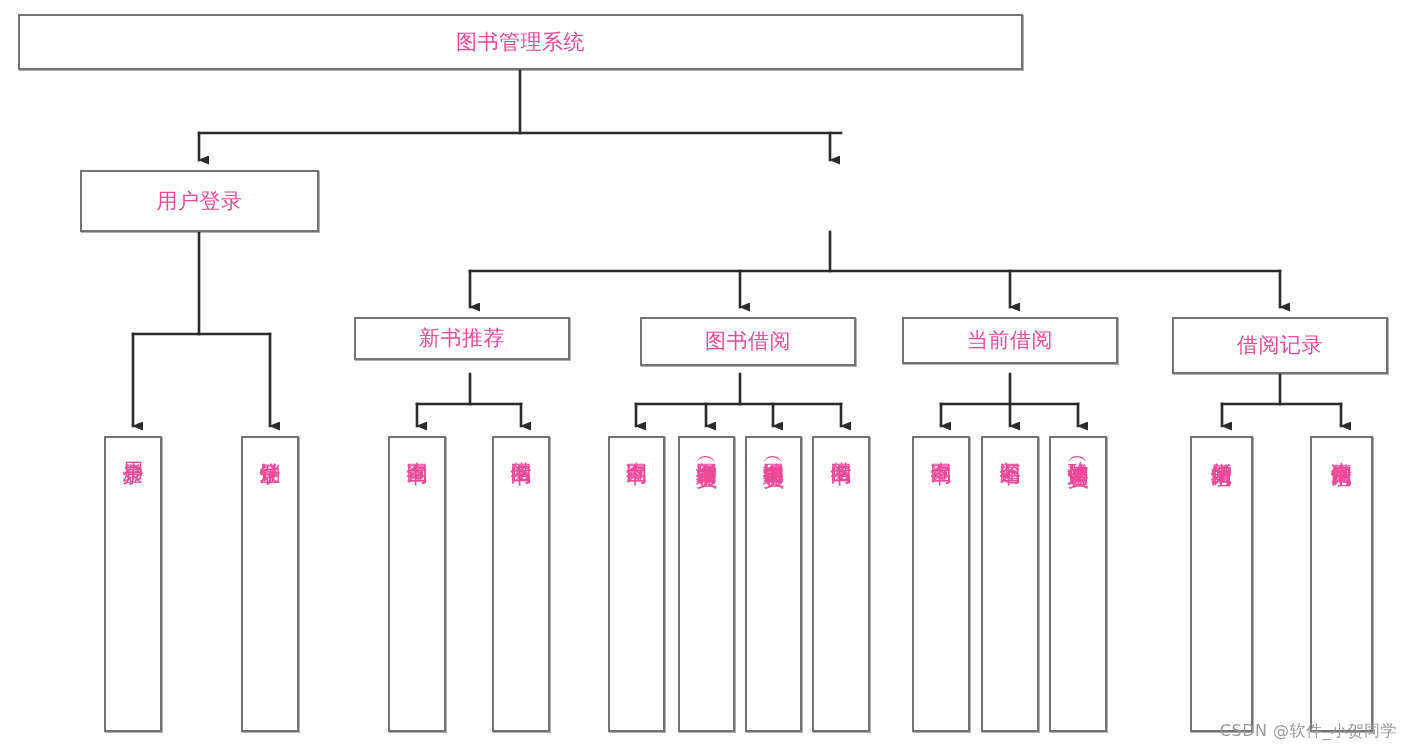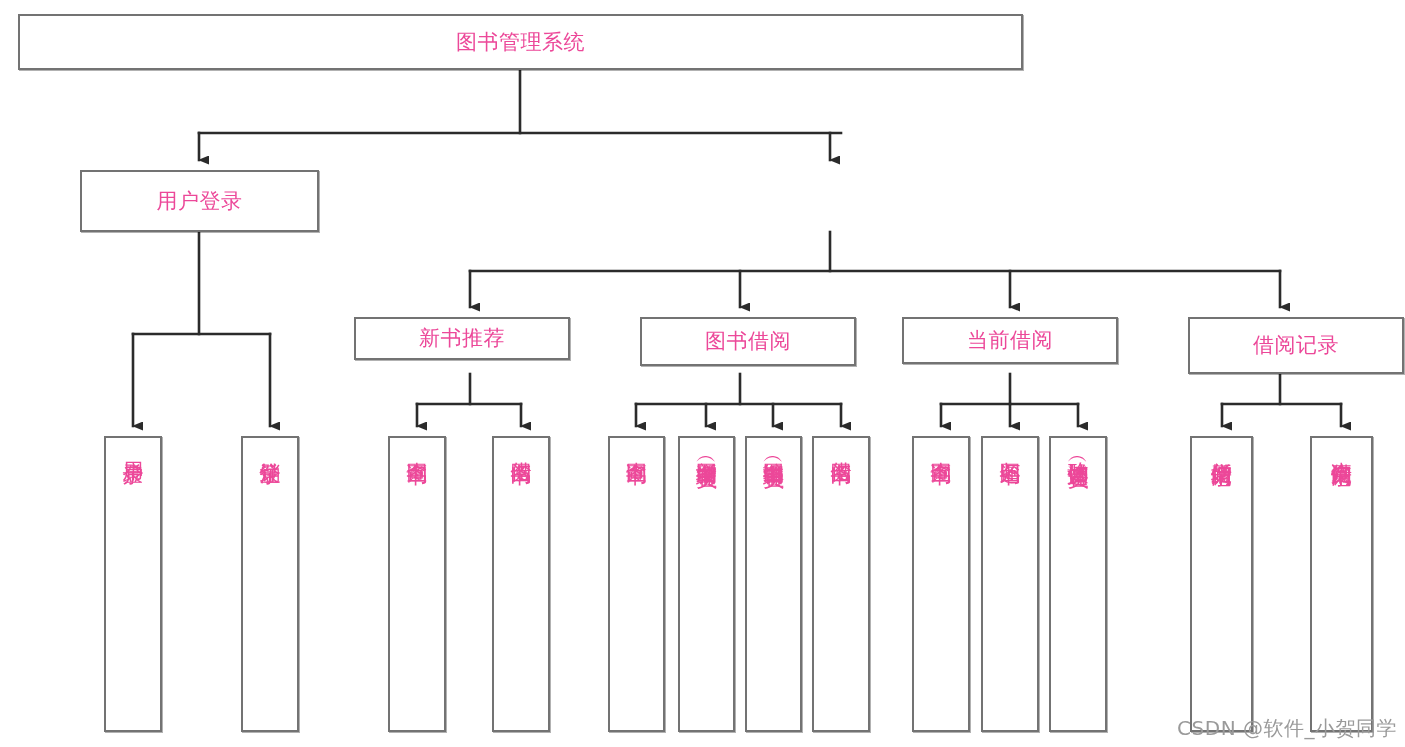--- a/index.html
+++ b/index.html
@@ -55,21 +55,21 @@
     writing-mode: vertical-rl;
     text-orientation: upright;
     font-size: 21px;
     line-height: 1.05;
     letter-spacing: 1px;
   }
   #watermark {
     position: absolute;
     right: 8px;
     bottom: 5px;
-    font-size: 20px;
+    font-size: 16px;
     color: #9a9a9a;
     letter-spacing: 0.5px;
     white-space: nowrap;
     user-select: none;
   }
 </style>
 </head>
 <body>
 
 <div id="diagram-root">
@@ -134,21 +134,21 @@
 
   <div class="node horizontal" style="left:354px; top:317px; width:216px; height:43px;">
     <span class="label">新书推荐</span>
   </div>
   <div class="node horizontal" style="left:640px; top:317px; width:216px; height:49px;">
     <span class="label">图书借阅</span>
   </div>
   <div class="node horizontal" style="left:902px; top:317px; width:216px; height:47px;">
     <span class="label">当前借阅</span>
   </div>
-  <div class="node horizontal" style="left:1172px; top:317px; width:216px; height:57px;margin-left:16px;">
+  <div class="node horizontal" style="left:1172px; top:317px; width:216px; height:57px;">
     <span class="label">借阅记录</span>
   </div>
 
   <div class="node vertical" style="left:104px; top:436px; width:58px; height:296px;">
     <span class="label">用户登录</span>
   </div>
   <div class="node vertical" style="left:241px; top:436px; width:58px; height:296px;">
     <span class="label">注销登录</span>
   </div>
 

